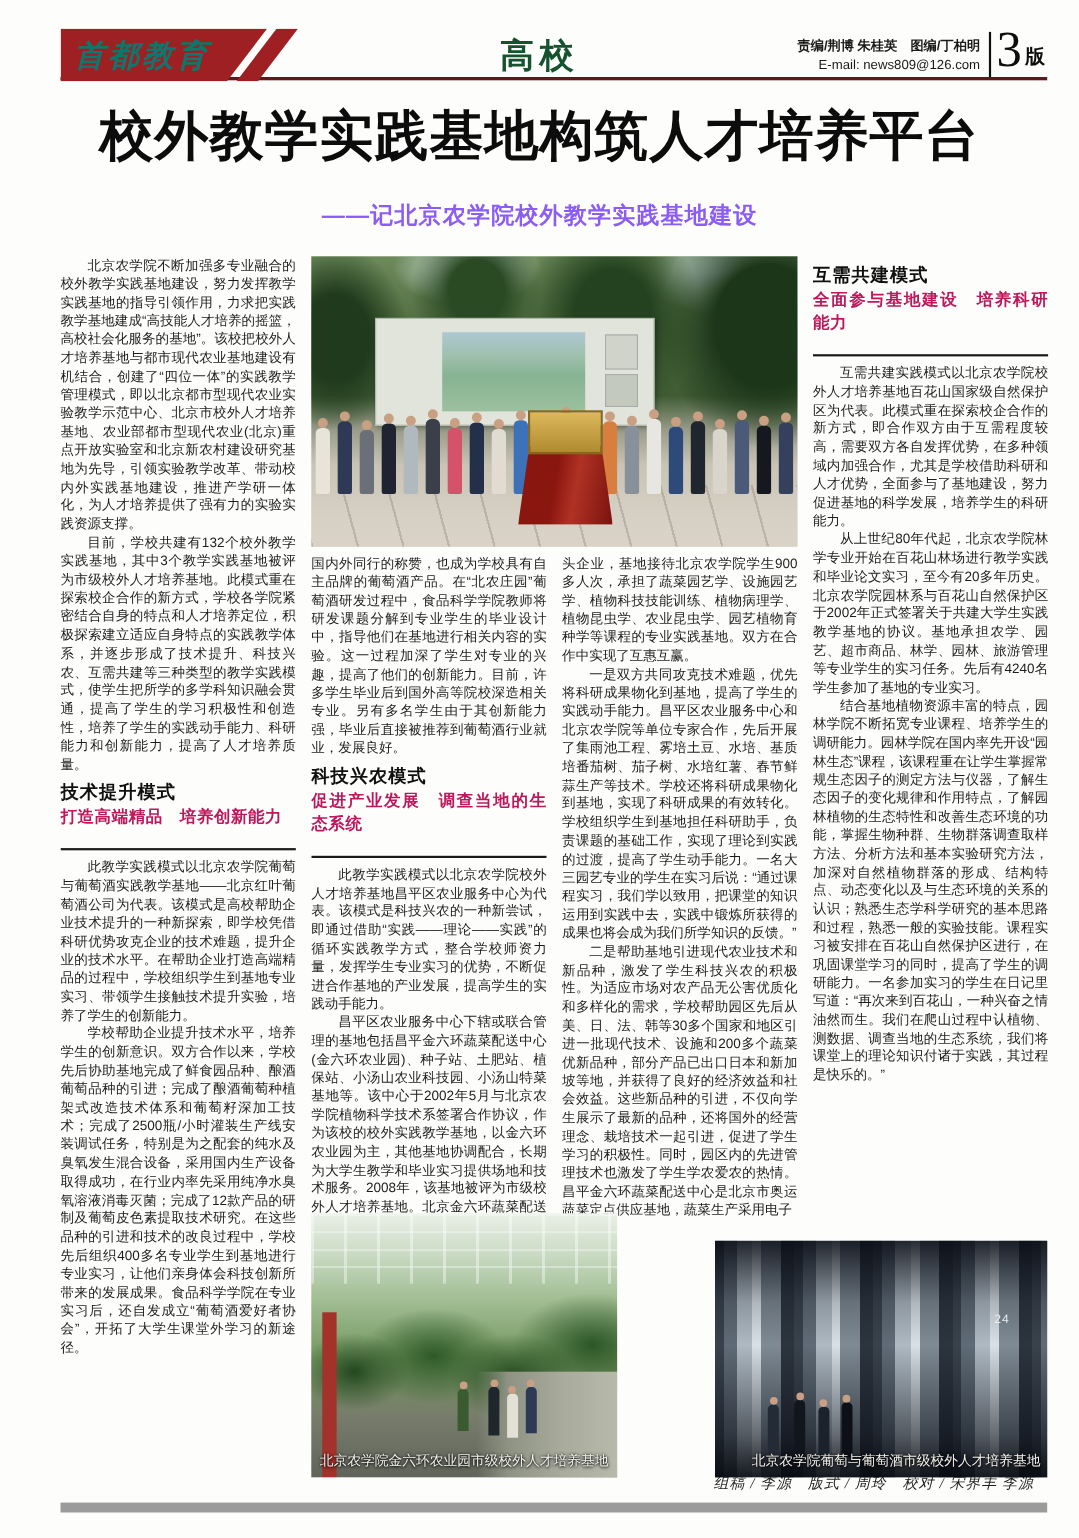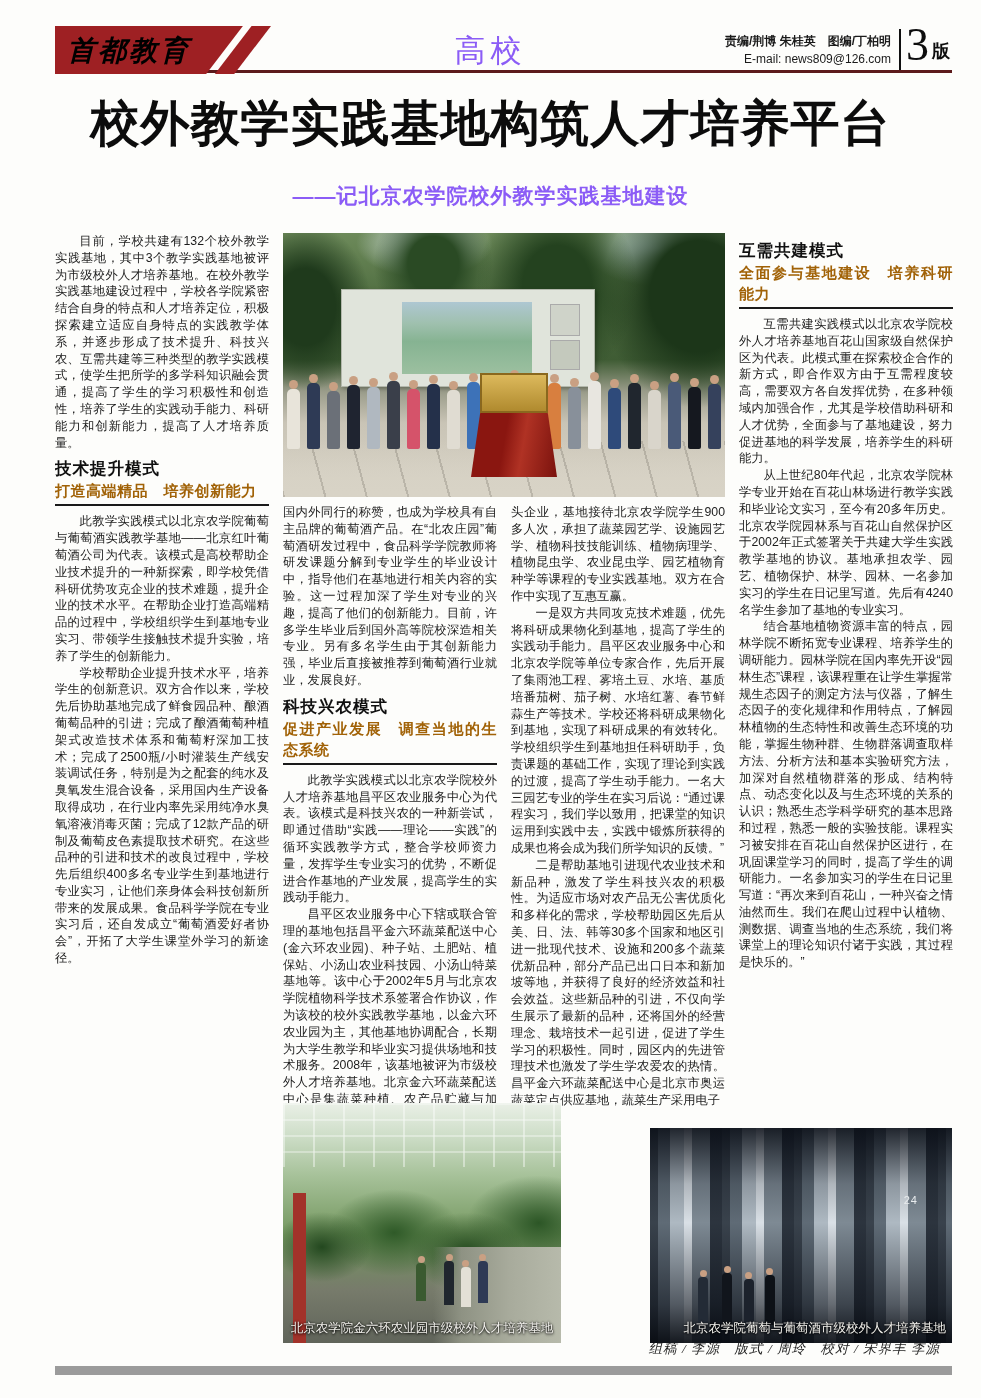--- a/index.html
+++ b/index.html
@@ -3,24 +3,24 @@
 <meta charset="utf-8">
 <style>
   html,body{margin:0;padding:0;background:#e9e9e9;}
   .page{position:relative;width:981px;height:1398px;background:#fdfdfb;margin:0 auto;
         font-family:"Liberation Sans",sans-serif;color:#1c1c1c;overflow:hidden;}
 
   
   .logo{position:absolute;left:55px;top:26px;width:216px;height:48px;z-index:3;}
   .logo .block{position:absolute;inset:0;background:#9e2023;clip-path:polygon(0 0,87% 0,70% 100%,0 100%);}
   .logo .sliver{position:absolute;inset:0;background:#9e2023;clip-path:polygon(91% 0,100% 0,83% 100%,74% 100%);}
-  .logo .txt{position:absolute;left:12px;top:6px;color:#000000;font-size:28px;font-weight:bold;
+  .logo .txt{position:absolute;left:12px;top:6px;color:#0f766e;font-size:28px;font-weight:bold;
              font-style:italic;letter-spacing:3px;font-family:"Liberation Serif",serif;}
-  .section-tag{position:absolute;left:0;right:0;top:30px;text-align:center;color:#8b5cf6;
-               font-size:31px;font-weight:400;letter-spacing:5px;}
+  .section-tag{position:absolute;left:0;right:0;top:30px;text-align:center;color:#14532d;
+               font-size:31px;font-weight:700;letter-spacing:5px;}
   .editor-info{position:absolute;right:90px;top:32px;text-align:right;font-size:12px;line-height:18px;color:#1a1a1a;}
   .editor-info .l1{font-weight:bold;}
   .vdiv{position:absolute;left:899px;top:29px;width:2px;height:42px;background:#101010;}
   .pagenum{position:absolute;left:906px;top:20px;display:flex;align-items:flex-end;}
   .pagenum .big{font-family:"Liberation Serif",serif;font-size:46px;line-height:50px;color:#0d0d0d;}
   .pagenum .ban{font-size:18px;font-weight:bold;margin:0 0 7px 3px;color:#0d0d0d;}
   .header-rule{position:absolute;left:55px;right:29px;top:70px;height:3px;background:#5c1a1c;z-index:1;}
 
   
   .headline{position:absolute;left:0;right:0;top:94px;text-align:center;font-size:49px;line-height:60px;
@@ -32,22 +32,22 @@
   .col{position:absolute;width:214px;font-size:12.3px;line-height:16.8px;text-align:justify;
        overflow:hidden;color:#1c1c1c;}
   #col1{left:55px;top:233px;height:1132px;}
   #col2{left:283px;top:504px;height:601px;}
   #col3{left:511px;top:504px;height:618px;}
   #col4{left:739px;top:233px;height:905px;}
   .col p{margin:0;}
   .col p.ind{text-indent:2em;}
   .sec{margin:6px 0 7px 0;}
   .sec .t{display:block;font-size:16.5px;font-weight:bold;color:#101010;line-height:23px;letter-spacing:1px;}
-  .sec .s{display:block;font-size:15px;font-weight:bold;color:#a16207;line-height:21px;
-          border-bottom:2.5px solid #1a1a1a;padding-bottom:3px;letter-spacing:0.5px;}
+  .sec .s{display:block;font-size:15px;font-weight:bold;color:#be185d;line-height:21px;
+          border-bottom:2.5px solid #1a1a1a;padding-bottom:18px;letter-spacing:0.5px;}
 
   
   .photo{position:absolute;overflow:hidden;z-index:2;}
   .caption{position:absolute;left:6px;right:6px;bottom:6px;color:#f4f3ee;font-size:12.5px;
            text-shadow:0 1px 3px rgba(0,0,0,.95),0 0 2px rgba(0,0,0,.85);z-index:6;}
 
   
   #photoTop{left:283px;top:233px;width:442px;height:264px;
     background:
       radial-gradient(120px 60px at 85% 6%,#d4e6ef,transparent 62%),
@@ -148,21 +148,22 @@
   <div class="vdiv"></div>
   <div class="pagenum">
     <span class="big">3</span>
     <span class="ban">版</span>
   </div>
 
   <div class="headline">校外教学实践基地构筑人才培养平台</div>
   <div class="subheadline">——记北京农学院校外教学实践基地建设</div>
 
   <div class="col" id="col1">
-    <p class="ind">目前，学校共建有132个校外教学实践基地，其中3个教学实践基地被评为市级校外人才培养基地。在校外教学实践基地建设过程中，学校各学院紧密结合自身的特点和人才培养定位，积极探索建立适应自身特点的实践教学体系，并逐步形成了技术提升、科技兴农、互需共建等三种类型的教学实践模式，使学生把所学的多学科知识融会贯通，提高了学生的学习积极性和创造性，培养了学生的实践动手能力、科研能力和创新能力，提高了人才培养质量。</p>
+    <p class="ind">北京农学院不断加强多专业融合的校外教学实践基地建设，努力发挥教学实践基地的指导引领作用，力求把实践教学基地建成“高技能人才培养的摇篮，高校社会化服务的基地”。该校把校外人才培养基地与都市现代农业基地建设有机结合，创建了“四位一体”的实践教学管理模式，即以北京都市型现代农业实验教学示范中心、北京市校外人才培养基地、农业部都市型现代农业(北京)重点开放实验室和北京新农村建设研究基地为先导，引领实验教学改革、带动校内外实践基地建设，推进产学研一体化，为人才培养提供了强有力的实验实践资源支撑。</p>
+    <p class="ind">目前，学校共建有132个校外教学实践基地，其中3个教学实践基地被评为市级校外人才培养基地。此模式重在探索校企合作的新方式，学校各学院紧密结合自身的特点和人才培养定位，积极探索建立适应自身特点的实践教学体系，并逐步形成了技术提升、科技兴农、互需共建等三种类型的教学实践模式，使学生把所学的多学科知识融会贯通，提高了学生的学习积极性和创造性，培养了学生的实践动手能力、科研能力和创新能力，提高了人才培养质量。</p>
     <div class="sec">
       <span class="t">技术提升模式</span>
       <span class="s">打造高端精品　培养创新能力</span>
     </div>
     <p class="ind">此教学实践模式以北京农学院葡萄与葡萄酒实践教学基地——北京红叶葡萄酒公司为代表。该模式是高校帮助企业技术提升的一种新探索，即学校凭借科研优势攻克企业的技术难题，提升企业的技术水平。在帮助企业打造高端精品的过程中，学校组织学生到基地专业实习、带领学生接触技术提升实验，培养了学生的创新能力。</p>
     <p class="ind">学校帮助企业提升技术水平，培养学生的创新意识。双方合作以来，学校先后协助基地完成了鲜食园品种、酿酒葡萄品种的引进；完成了酿酒葡萄种植架式改造技术体系和葡萄籽深加工技术；完成了2500瓶/小时灌装生产线安装调试任务，特别是为之配套的纯水及臭氧发生混合设备，采用国内生产设备取得成功，在行业内率先采用纯净水臭氧溶液消毒灭菌；完成了12款产品的研制及葡萄皮色素提取技术研究。在这些品种的引进和技术的改良过程中，学校先后组织400多名专业学生到基地进行专业实习，让他们亲身体会科技创新所带来的发展成果。食品科学学院在专业实习后，还自发成立“葡萄酒爱好者协会”，开拓了大学生课堂外学习的新途径。</p>
 
   </div>
 
   <div class="col" id="col2">
@@ -180,21 +181,21 @@
     <p class="ind">一是双方共同攻克技术难题，优先将科研成果物化到基地，提高了学生的实践动手能力。昌平区农业服务中心和北京农学院等单位专家合作，先后开展了集雨池工程、雾培土豆、水培、基质培番茄树、茄子树、水培红薯、春节鲜蒜生产等技术。学校还将科研成果物化到基地，实现了科研成果的有效转化。学校组织学生到基地担任科研助手，负责课题的基础工作，实现了理论到实践的过渡，提高了学生动手能力。一名大三园艺专业的学生在实习后说：“通过课程实习，我们学以致用，把课堂的知识运用到实践中去，实践中锻炼所获得的成果也将会成为我们所学知识的反馈。”</p>
     <p class="ind">二是帮助基地引进现代农业技术和新品种，激发了学生科技兴农的积极性。为适应市场对农产品无公害优质化和多样化的需求，学校帮助园区先后从美、日、法、韩等30多个国家和地区引进一批现代技术、设施和200多个蔬菜优新品种，部分产品已出口日本和新加坡等地，并获得了良好的经济效益和社会效益。这些新品种的引进，不仅向学生展示了最新的品种，还将国外的经营理念、栽培技术一起引进，促进了学生学习的积极性。同时，园区内的先进管理技术也激发了学生学农爱农的热情。昌平金六环蔬菜配送中心是北京市奥运蔬菜定点供应基地，蔬菜生产采用电子</p>
   </div>
 
   <div class="col" id="col4">
     <div class="sec">
       <span class="t">互需共建模式</span>
       <span class="s">全面参与基地建设　培养科研能力</span>
     </div>
     <p class="ind">互需共建实践模式以北京农学院校外人才培养基地百花山国家级自然保护区为代表。此模式重在探索校企合作的新方式，即合作双方由于互需程度较高，需要双方各自发挥优势，在多种领域内加强合作，尤其是学校借助科研和人才优势，全面参与了基地建设，努力促进基地的科学发展，培养学生的科研能力。</p>
-    <p class="ind">从上世纪80年代起，北京农学院林学专业开始在百花山林场进行教学实践和毕业论文实习，至今有20多年历史。北京农学院园林系与百花山自然保护区于2002年正式签署关于共建大学生实践教学基地的协议。基地承担农学、园艺、植物保护、林学、园林、一名参加实习的学生在日记里写道。先后有4240名学生参加了基地的专业实习。</p>
+    <p class="ind">从上世纪80年代起，北京农学院林学专业开始在百花山林场进行教学实践和毕业论文实习，至今有20多年历史。北京农学院园林系与百花山自然保护区于2002年正式签署关于共建大学生实践教学基地的协议。基地承担农学、园艺、超市商品、林学、园林、旅游管理等专业学生的实习任务。先后有4240名学生参加了基地的专业实习。</p>
     <p class="ind">结合基地植物资源丰富的特点，园林学院不断拓宽专业课程、培养学生的调研能力。园林学院在国内率先开设“园林生态”课程，该课程重在让学生掌握常规生态因子的测定方法与仪器，了解生态因子的变化规律和作用特点，了解园林植物的生态特性和改善生态环境的功能，掌握生物种群、生物群落调查取样方法、分析方法和基本实验研究方法，加深对自然植物群落的形成、结构特点、动态变化以及与生态环境的关系的认识；熟悉生态学科学研究的基本思路和过程，熟悉一般的实验技能。课程实习被安排在百花山自然保护区进行，在巩固课堂学习的同时，提高了学生的调研能力。一名参加实习的学生在日记里写道：“再次来到百花山，一种兴奋之情油然而生。我们在爬山过程中认植物、测数据、调查当地的生态系统，我们将课堂上的理论知识付诸于实践，其过程是快乐的。”</p>
   </div>
 
   <div class="photo" id="photoTop">
     <div class="pt-trees"></div>
     <div class="billboard">
       <span class="hill"></span>
       <span class="field"></span>
       <span class="panel1"></span>
       <span class="panel2"></span>

